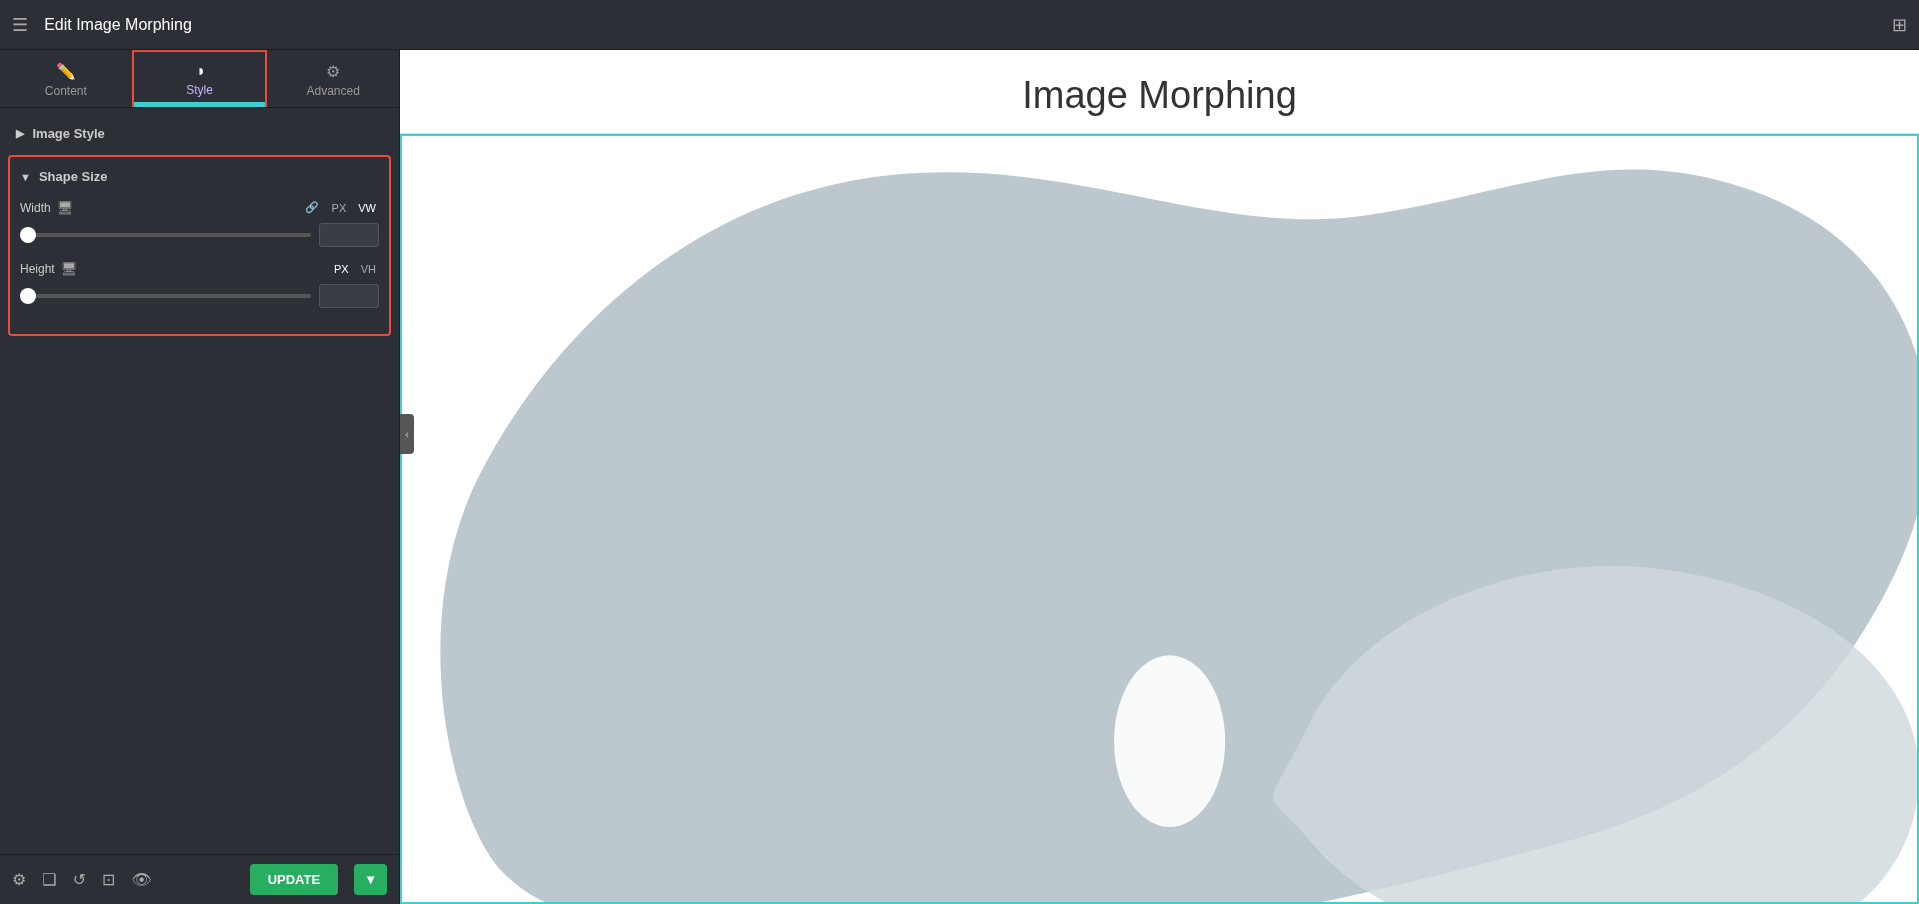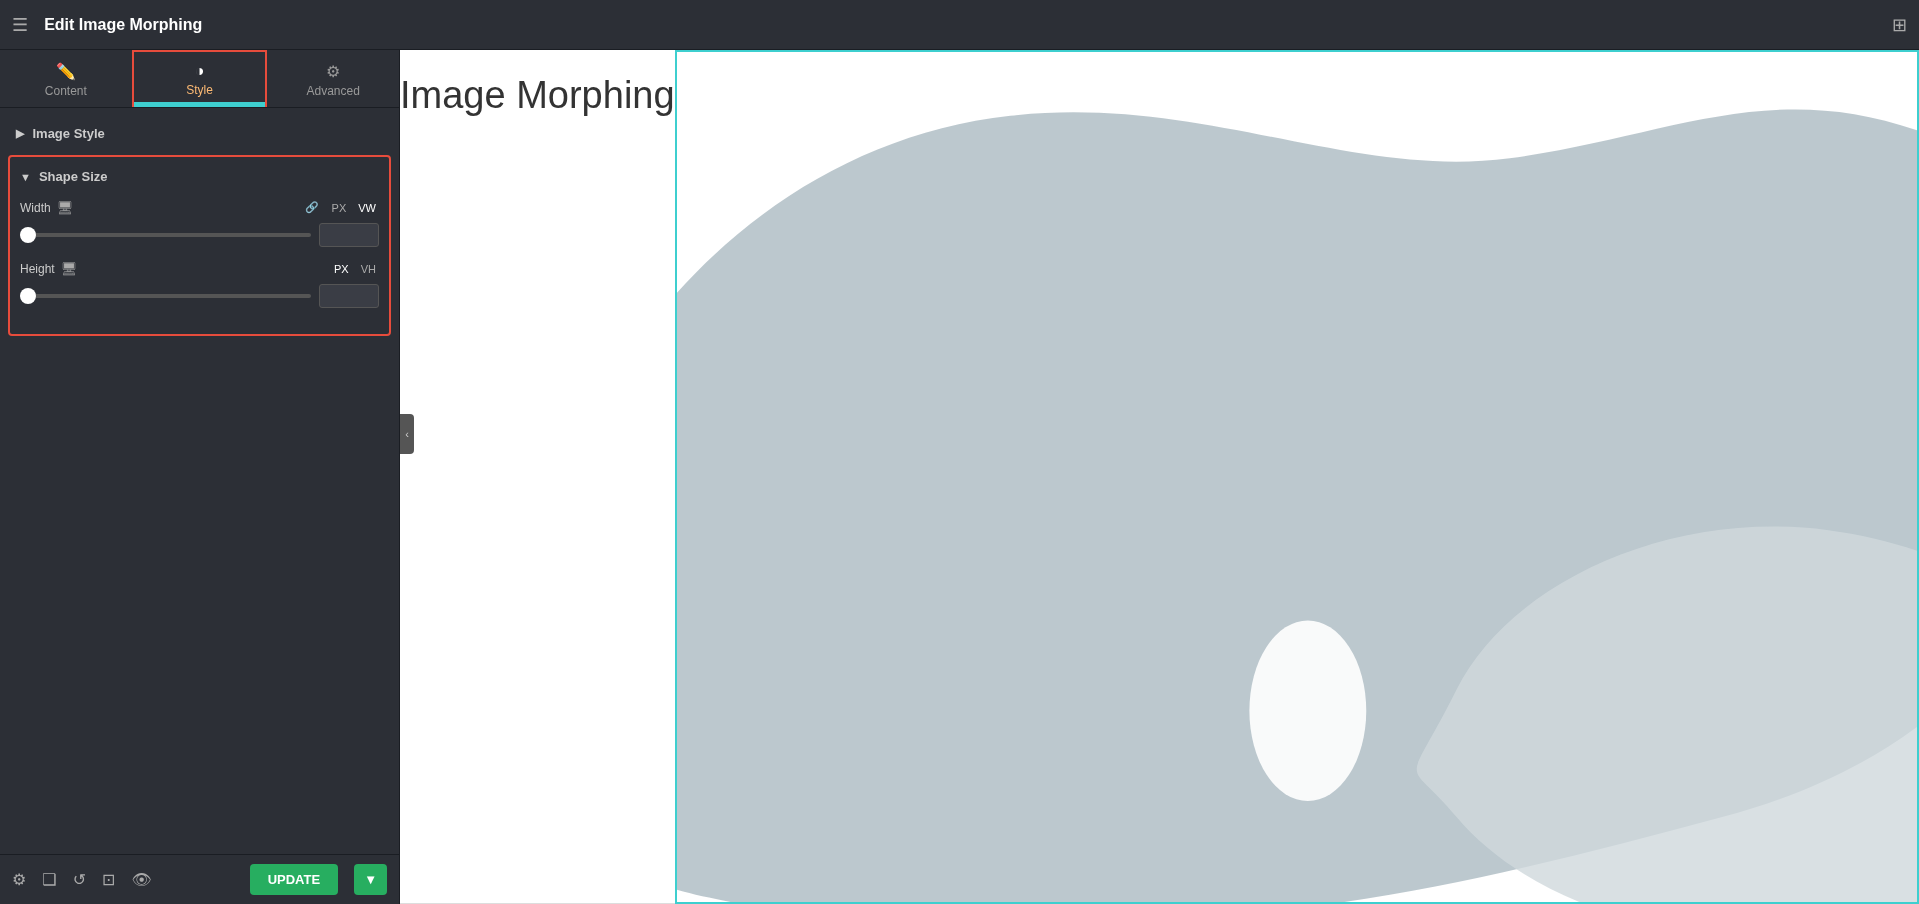--- a/index.html
+++ b/index.html
@@ -11,21 +11,21 @@
       height: 50px;
       display: flex;
       align-items: center;
       padding: 0 12px;
       border-bottom: 1px solid #1a1d23;
       flex-shrink: 0;
     }
     .top-bar-title {
       color: #fff;
       font-size: 16px;
-      font-weight: 700;
+      font-weight: 400;
       margin-left: 16px;
     }
     .hamburger-icon { color: #aaa; font-size: 18px; cursor: pointer; }
     .grid-icon { color: #aaa; font-size: 18px; cursor: pointer; margin-left: auto; }
 
     
     .main-layout {
       display: flex;
       flex: 1;
       overflow: hidden;
@@ -241,21 +241,21 @@
       cursor: pointer;
       color: #ccc;
       font-size: 11px;
     }
 
     
     .canvas-area {
       flex: 1;
       background: #f0f0f0;
       display: flex;
-      flex-direction: row;
+      flex-direction: column;
       overflow: hidden;
       position: relative;
     }
 
     .canvas-title {
       text-align: center;
       font-size: 38px;
       font-weight: 400;
       color: #333;
       padding: 24px 0 16px;
@@ -310,21 +310,21 @@
     <div class="sidebar-wrapper">
       <div class="sidebar" style="flex:1; overflow:hidden; display:flex; flex-direction:column;">
 
         <div class="tabs">
           <div class="tab">
             <span class="tab-icon">✏️</span>
             <span>Content</span>
           </div>
           <div class="tab active" style="border: 2px solid #e74c3c; position:relative;">
             <span class="tab-icon" style="color:#fff;">◑</span>
-            <span style="color:#fdba74;">Style</span>
+            <span style="color:#c4b5fd;">Style</span>
             <div style="position:absolute; bottom:0; left:0; right:0; height:3px; background:#3ecfcf;"></div>
           </div>
           <div class="tab">
             <span class="tab-icon">⚙</span>
             <span>Advanced</span>
           </div>
         </div>
 
         <div class="sidebar-content">
 

